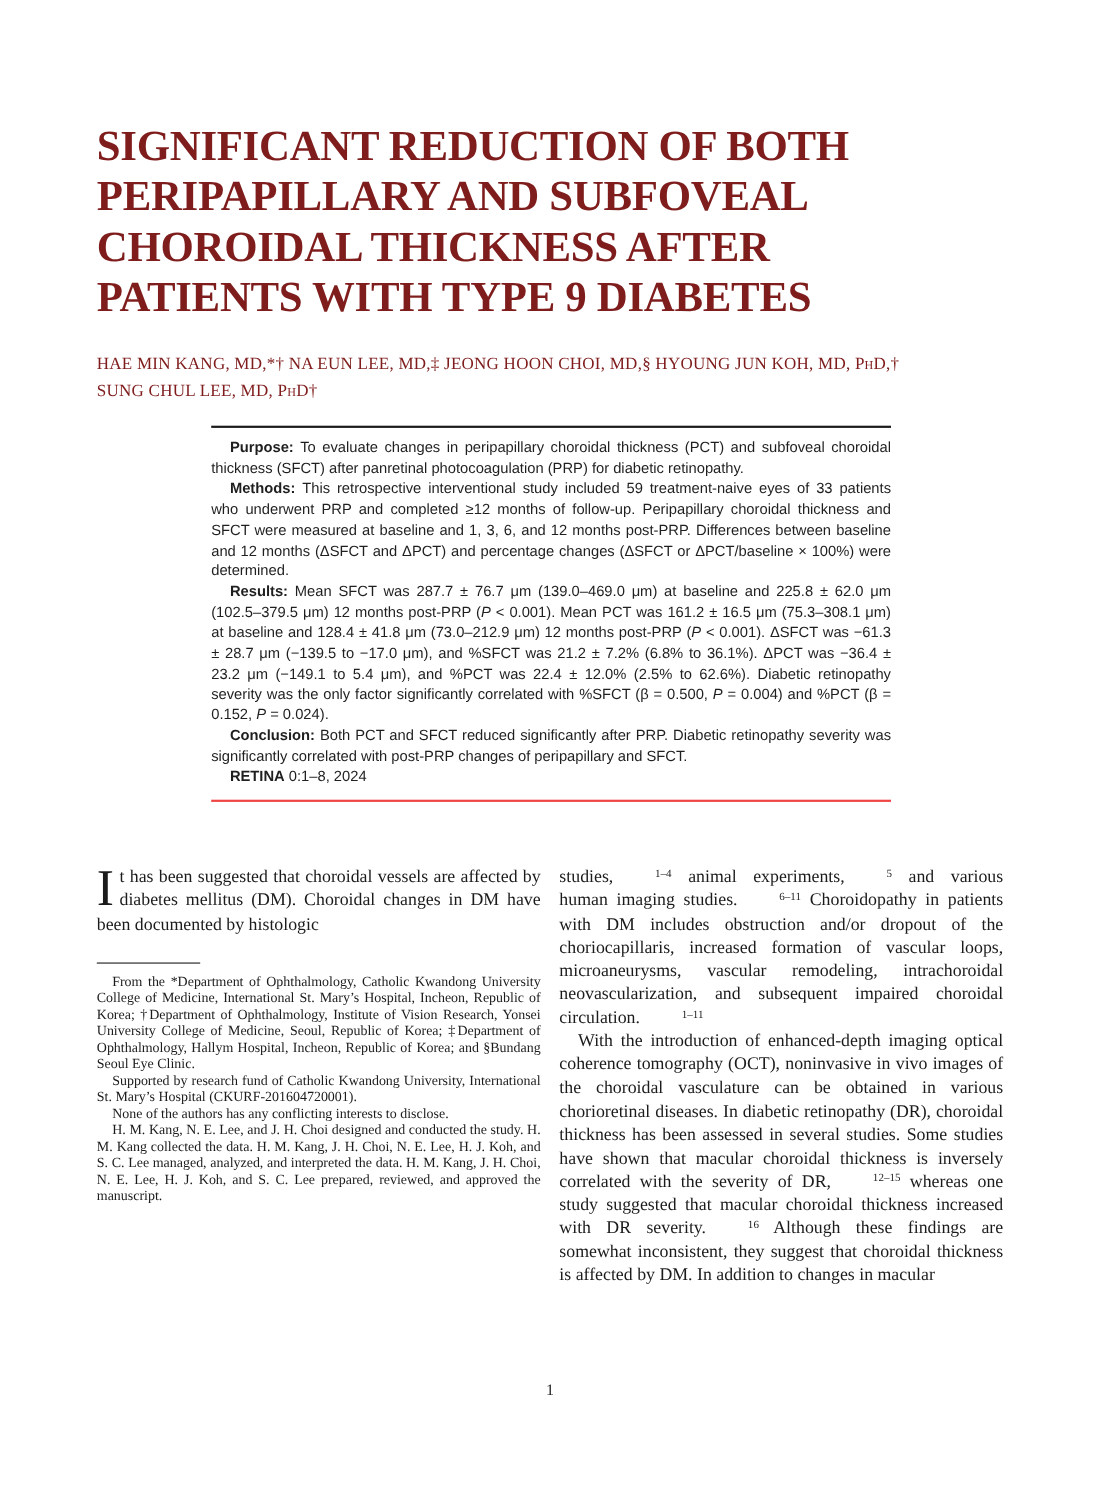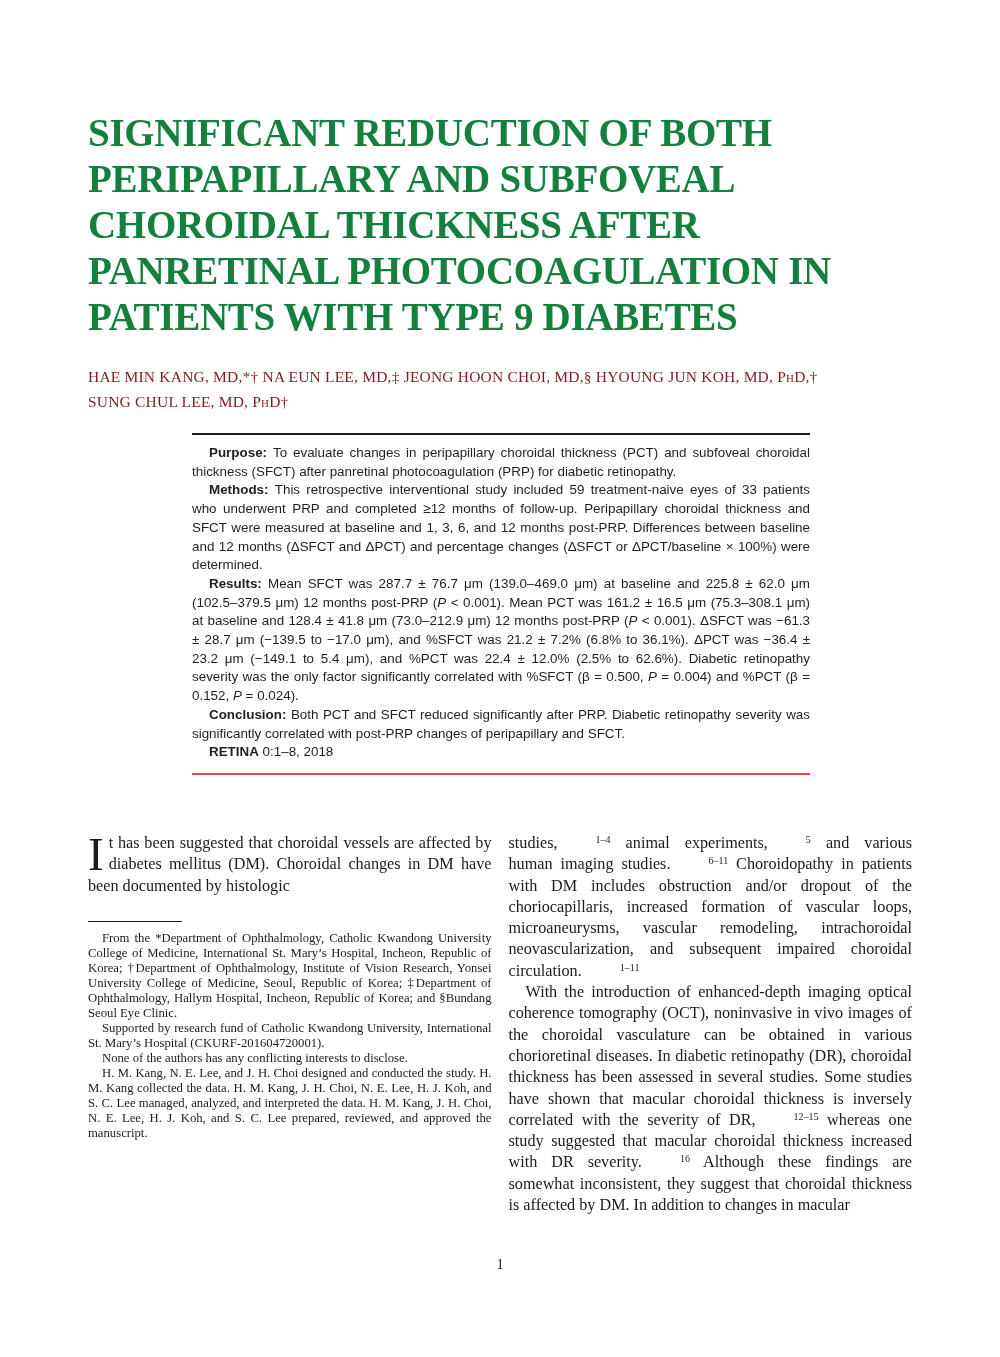--- a/index.html
+++ b/index.html
@@ -3,21 +3,21 @@
 <meta charset="utf-8">
 <style>
   html,body { margin:0; padding:0; background:#ffffff; }
   .page {
     position:relative; width:1000px; height:1357px; margin:0 auto;
     box-sizing:border-box; padding:110px 88px 0 88px;
     background:#ffffff; color:#1b1b1b;
     font-family:"Liberation Serif", serif; overflow:hidden;
   }
   
-  .title { margin:0; font-size:39px; line-height:46px; font-weight:bold; letter-spacing:-0.3px; color:#15803d; }
+  .title { margin:0; font-size:39px; line-height:46px; font-weight:bold; letter-spacing:-0.3px; color:#7f1d1d; }
   .title-line { display:block; }
   
   .authors { margin-top:24px; font-size:15.5px; line-height:25px; letter-spacing:0.2px; font-variant:small-caps; color:#7f1d1d; }
   
   .abstract {
     margin:19px 0 0 104px; width:618px;
     border-top:2px solid #1a1a1a; border-bottom:2px solid #ef4444;
     padding:9px 0 11px 0;
     font-family:"Liberation Sans", sans-serif;
     font-size:13.4px; line-height:18.7px; text-align:justify; color:#1f1f1f;
@@ -43,35 +43,34 @@
 </style>
 </head>
 <body>
 
 <div class="page">
 
   <h1 class="title">
     <span class="title-line">SIGNIFICANT REDUCTION OF BOTH</span>
     <span class="title-line">PERIPAPILLARY AND SUBFOVEAL</span>
     <span class="title-line">CHOROIDAL THICKNESS AFTER</span>
-    <span class="title-line">PANRETINAL PHOTOCOAGULATION IN</span>
     <span class="title-line">PATIENTS WITH TYPE 9 DIABETES</span>
   </h1>
 
   <div class="authors">
     <div class="author-line">HAE MIN KANG, MD,*† NA EUN LEE, MD,‡ JEONG HOON CHOI, MD,§ HYOUNG JUN KOH, MD, PhD,†</div>
     <div class="author-line">SUNG CHUL LEE, MD, PhD†</div>
   </div>
 
   <section class="abstract">
     <p class="abs"><span class="seg-b">Purpose: </span><span>To evaluate changes in peripapillary choroidal thickness (PCT) and subfoveal choroidal thickness (SFCT) after panretinal photocoagulation (PRP) for diabetic retinopathy.</span></p>
     <p class="abs"><span class="seg-b">Methods: </span><span>This retrospective interventional study included 59 treatment-naive eyes of 33 patients who underwent PRP and completed ≥12 months of follow-up. Peripapillary choroidal thickness and SFCT were measured at baseline and 1, 3, 6, and 12 months post-PRP. Differences between baseline and 12 months (ΔSFCT and ΔPCT) and percentage changes (ΔSFCT or ΔPCT/baseline × 100%) were determined.</span></p>
     <p class="abs"><span class="seg-b">Results: </span><span>Mean SFCT was 287.7 ± 76.7 μm (139.0–469.0 μm) at baseline and 225.8 ± 62.0 μm (102.5–379.5 μm) 12 months post-PRP (</span><span class="seg-i">P</span><span> &lt; 0.001). Mean PCT was 161.2 ± 16.5 μm (75.3–308.1 μm) at baseline and 128.4 ± 41.8 μm (73.0–212.9 μm) 12 months post-PRP (</span><span class="seg-i">P</span><span> &lt; 0.001). ΔSFCT was −61.3 ± 28.7 μm (−139.5 to −17.0 μm), and %SFCT was 21.2 ± 7.2% (6.8% to 36.1%). ΔPCT was −36.4 ± 23.2 μm (−149.1 to 5.4 μm), and %PCT was 22.4 ± 12.0% (2.5% to 62.6%). Diabetic retinopathy severity was the only factor significantly correlated with %SFCT (β = 0.500, </span><span class="seg-i">P</span><span> = 0.004) and %PCT (β = 0.152, </span><span class="seg-i">P</span><span> = 0.024).</span></p>
     <p class="abs"><span class="seg-b">Conclusion: </span><span>Both PCT and SFCT reduced significantly after PRP. Diabetic retinopathy severity was significantly correlated with post-PRP changes of peripapillary and SFCT.</span></p>
-    <p class="abs"><span class="seg-b">RETINA</span><span> 0:1–8, 2018</span></p>
+    <p class="abs"><span class="seg-b">RETINA</span><span> 0:1–8, 2024</span></p>
   </section>
 
   <main class="columns">
     <div class="col">
       <p class="intro"><span class="dropcap">I</span><span><span>t has been suggested that choroidal vessels are affected by diabetes mellitus (DM). Choroidal changes in DM have been documented by histologic</span></span></p>
       <div class="footnotes">
         <div class="fn-rule"></div>
         <p class="fn">From the *Department of Ophthalmology, Catholic Kwandong University College of Medicine, International St. Mary’s Hospital, Incheon, Republic of Korea; †Department of Ophthalmology, Institute of Vision Research, Yonsei University College of Medicine, Seoul, Republic of Korea; ‡Department of Ophthalmology, Hallym Hospital, Incheon, Republic of Korea; and §Bundang Seoul Eye Clinic.</p>
         <p class="fn">Supported by research fund of Catholic Kwandong University, International St. Mary’s Hospital (CKURF-201604720001).</p>
         <p class="fn">None of the authors has any conflicting interests to disclose.</p>

